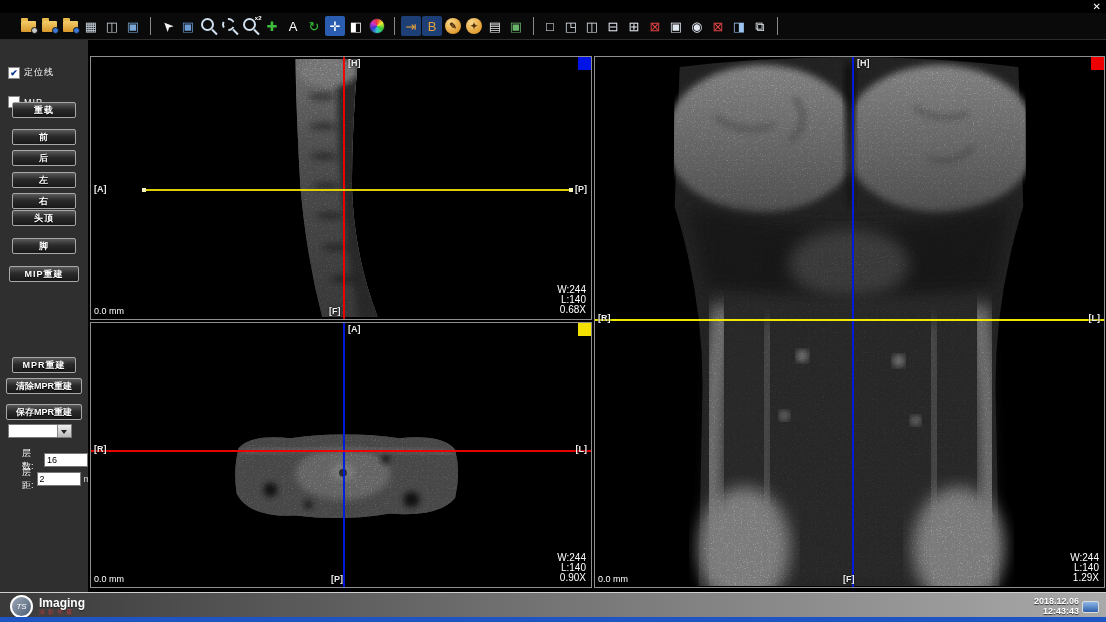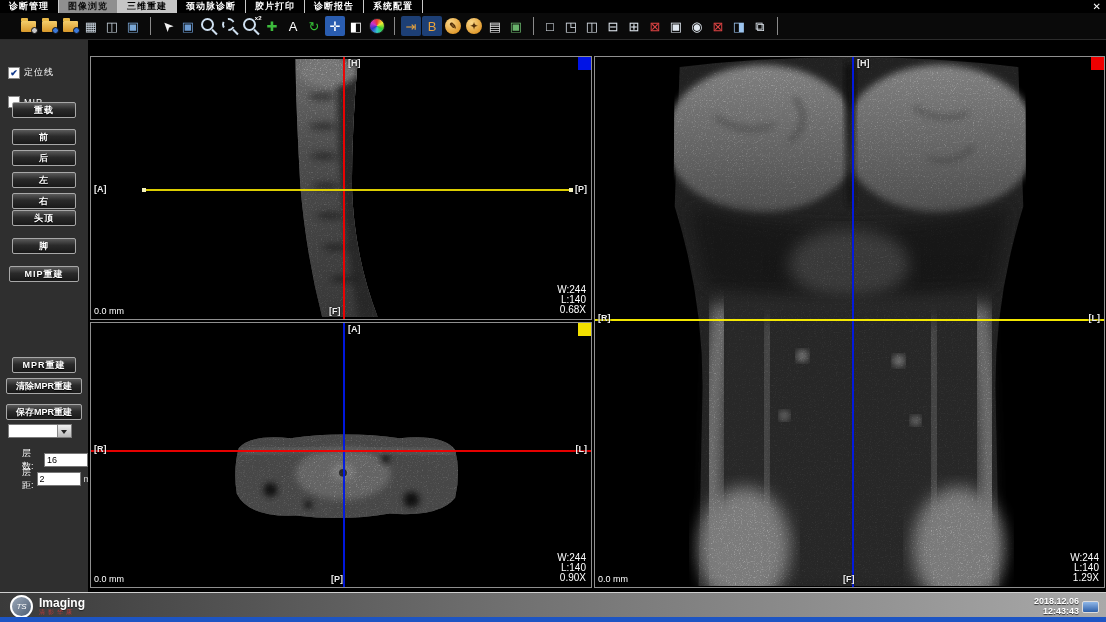--- a/index.html
+++ b/index.html
@@ -90,29 +90,20 @@
   .datetime{position:absolute;right:27px;top:3px;text-align:right;color:#fff;font-size:9px;
       font-weight:bold;line-height:10px;text-shadow:0 1px 1px #333}
   .dt-icon{position:absolute;right:7px;top:8px;width:15px;height:10px;border:1px solid #ddd;border-radius:2px;
       background:linear-gradient(#8fb7e8,#2d5fa8)}
   .bottomstrip{position:absolute;left:0;top:617px;width:1106px;height:5px;background:#1d55c4}
 </style>
 </head>
 <body>
 
 <div class="menubar">
-  <div style="display:flex">
-      <span class="tab">诊断管理</span>
-      <span class="tab visited">图像浏览</span>
-      <span class="tab active">三维重建</span>
-      <span class="tab">颈动脉诊断</span>
-      <span class="tab">胶片打印</span>
-      <span class="tab">诊断报告</span>
-      <span class="tab">系统配置</span>
-    </div>
   <span class="close-x">✕</span>
 </div>
 
 <div class="toolbar">
     <div class="tb-group">
       <div class="tb-btn">
         <span class="ic-folder">
           <i style="background: rgb(201, 201, 201);"></i>
         </span>
       </div>

